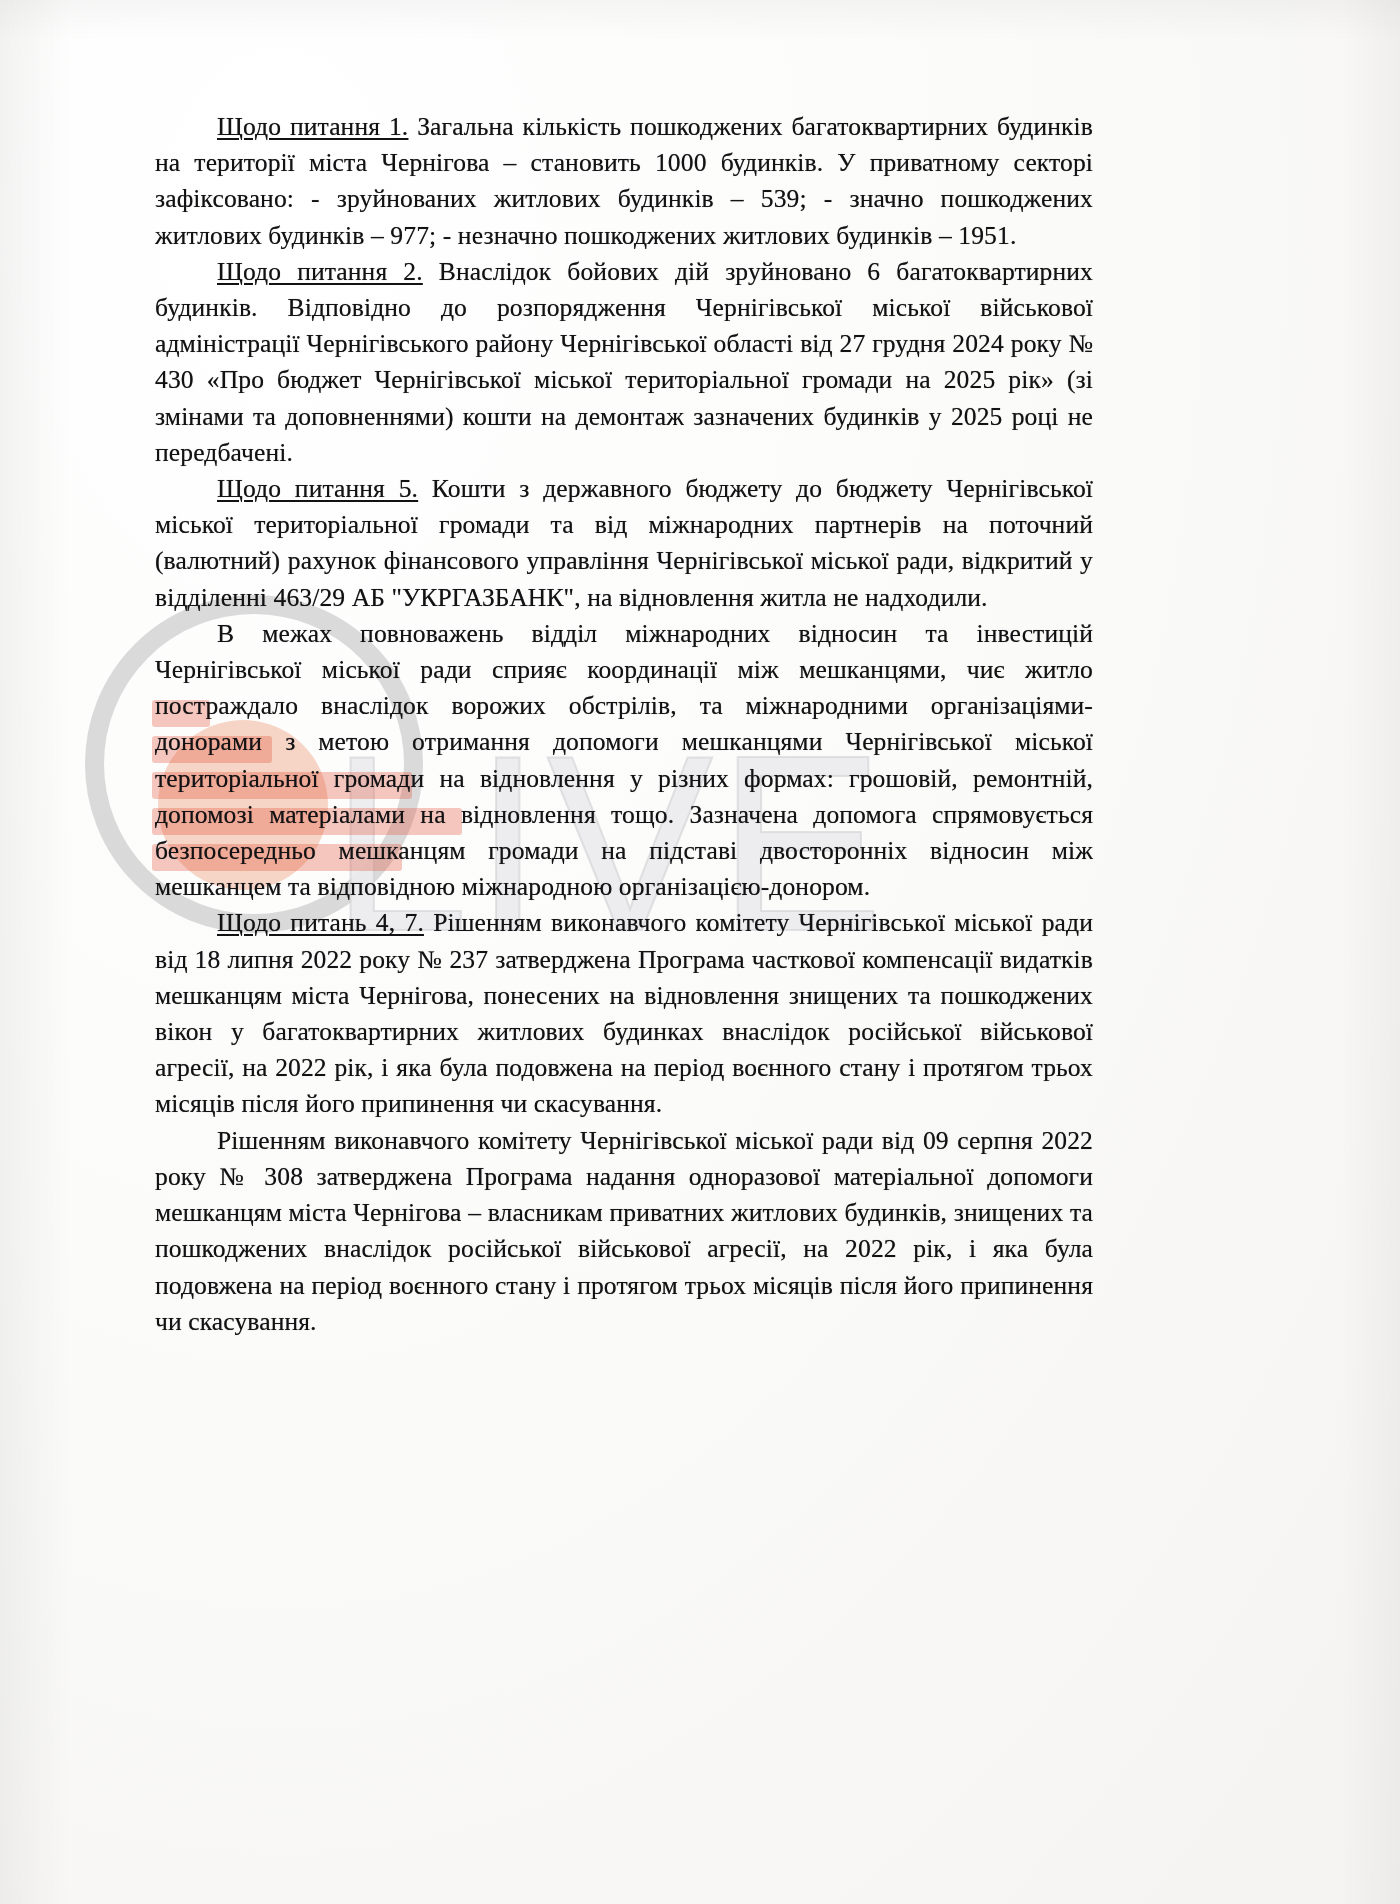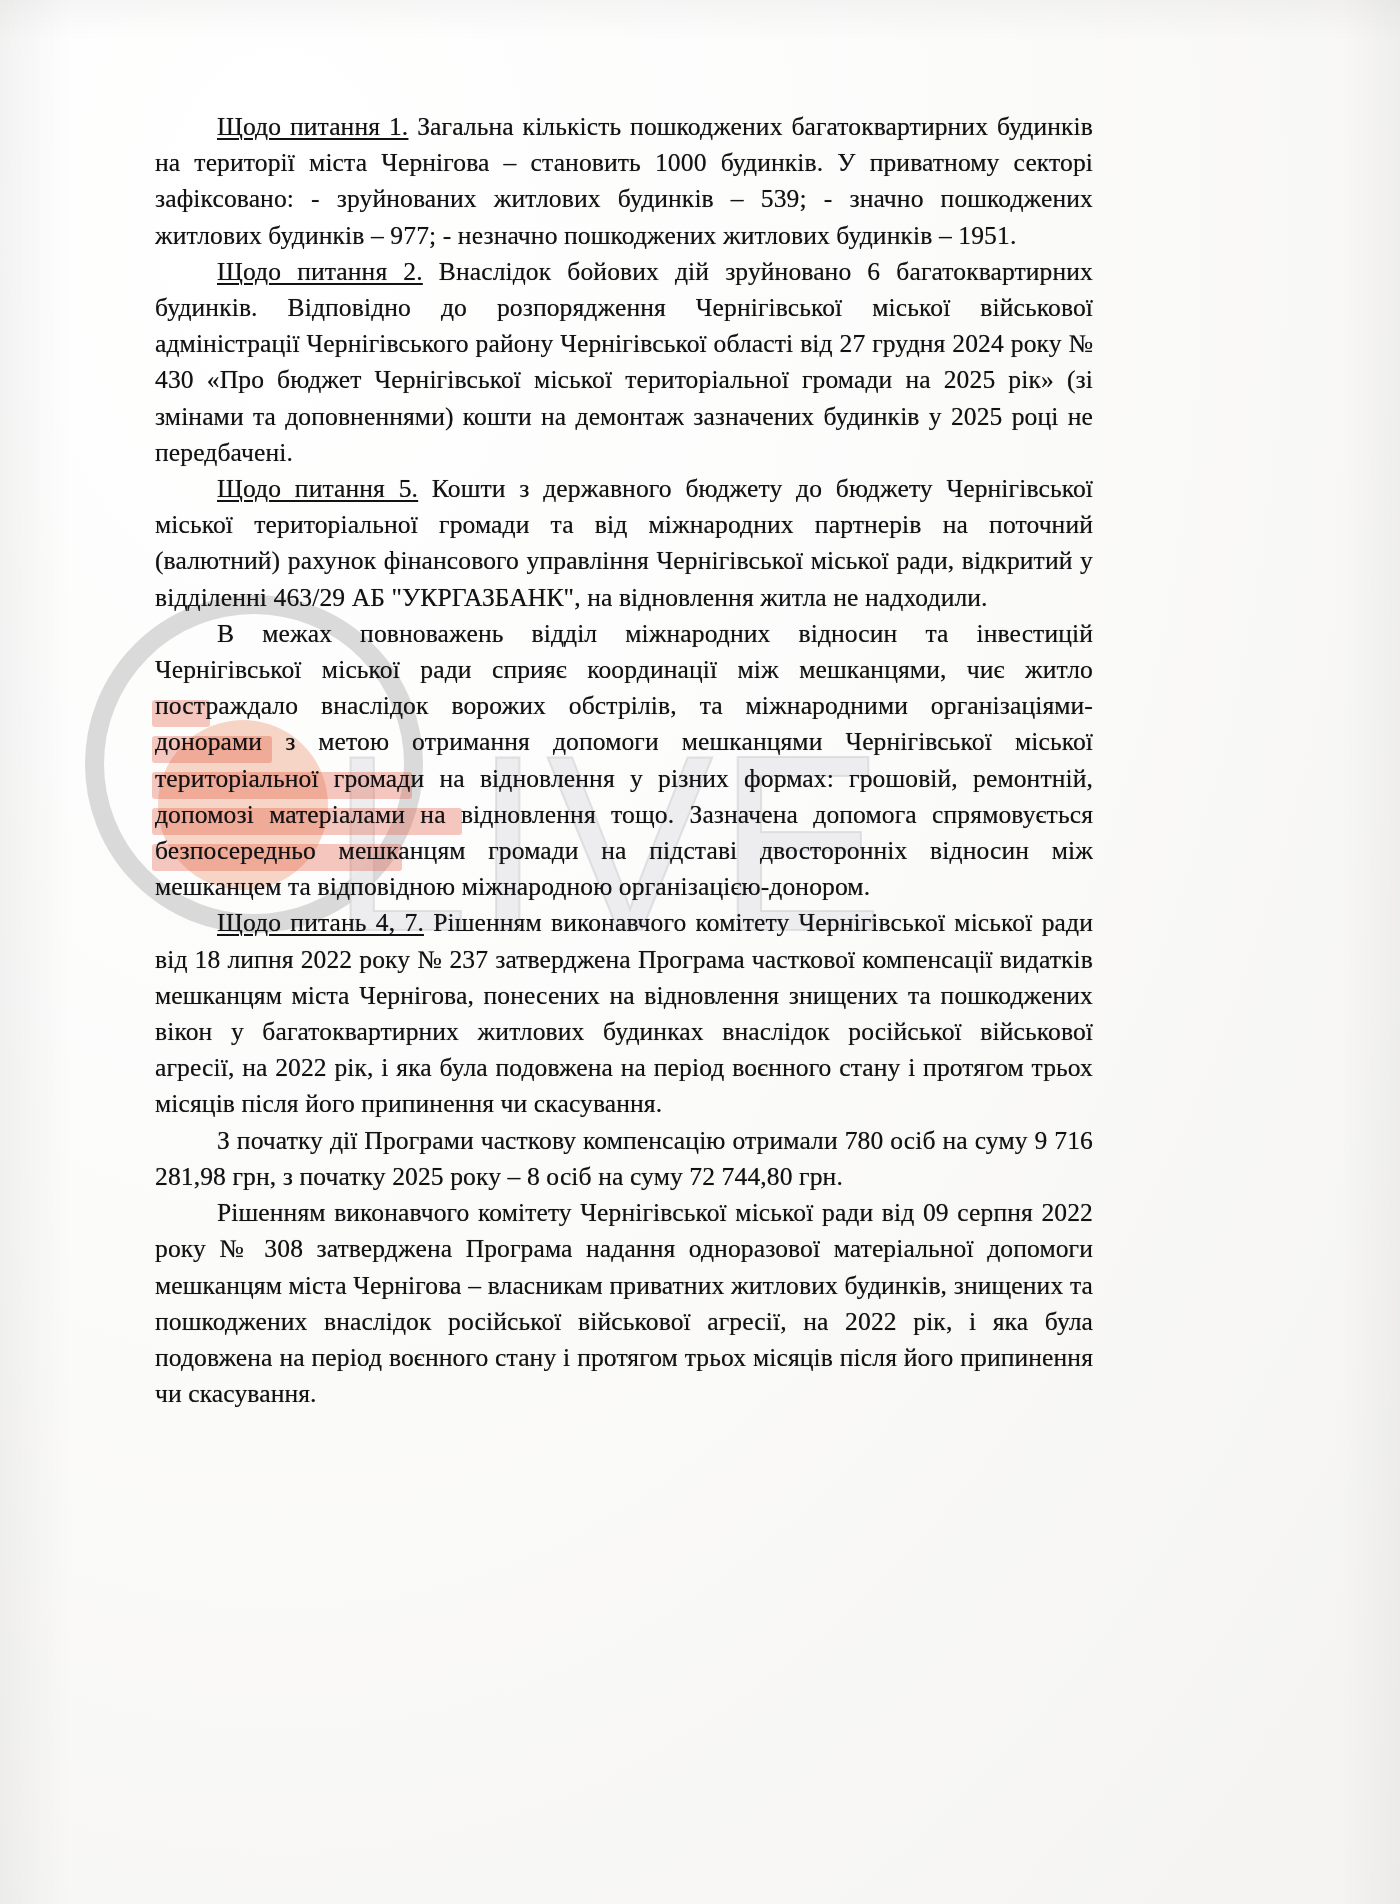--- a/index.html
+++ b/index.html
@@ -149,23 +149,20 @@
 
     <p>
       <span>В межах повноважень відділ міжнародних відносин та інвестицій Чернігівської міської ради сприяє координації між мешканцями, чиє житло постраждало внаслідок ворожих обстрілів, та міжнародними організаціями-донорами з метою отримання допомоги мешканцями Чернігівської міської територіальної громади на відновлення у різних формах: грошовій, ремонтній, допомозі матеріалами на відновлення тощо. Зазначена допомога спрямовується безпосередньо мешканцям громади на підставі двосторонніх відносин між мешканцем та відповідною міжнародною організацією-донором.</span>
     </p>
 
     <p>
       <span class="lead">Щодо питань 4, 7.</span><span> Рішенням виконавчого комітету Чернігівської міської ради від 18 липня 2022 року № 237 затверджена Програма часткової компенсації видатків мешканцям міста Чернігова, понесених на відновлення знищених та пошкоджених вікон у багатоквартирних житлових будинках внаслідок російської військової агресії, на 2022 рік, і яка була подовжена на період воєнного стану і протягом трьох місяців після його припинення чи скасування.</span>
     </p>
 
 
-    <p>
-      <span>З початку дії Програми часткову компенсацію отримали 780 осіб на суму 9 716 281,98 грн, з початку 2025 року – 8 осіб на суму 72 744,80 грн.</span>
-    </p>
 
     <p>
       <span>Рішенням виконавчого комітету Чернігівської міської ради від 09 серпня 2022 року № 308 затверджена Програма надання одноразової матеріальної допомоги мешканцям міста Чернігова – власникам приватних житлових будинків, знищених та пошкоджених внаслідок російської військової агресії, на 2022 рік, і яка була подовжена на період воєнного стану і протягом трьох місяців після його припинення чи скасування.</span>
     </p>
 
 
   </div>
 </div>
 
 </body></html>

